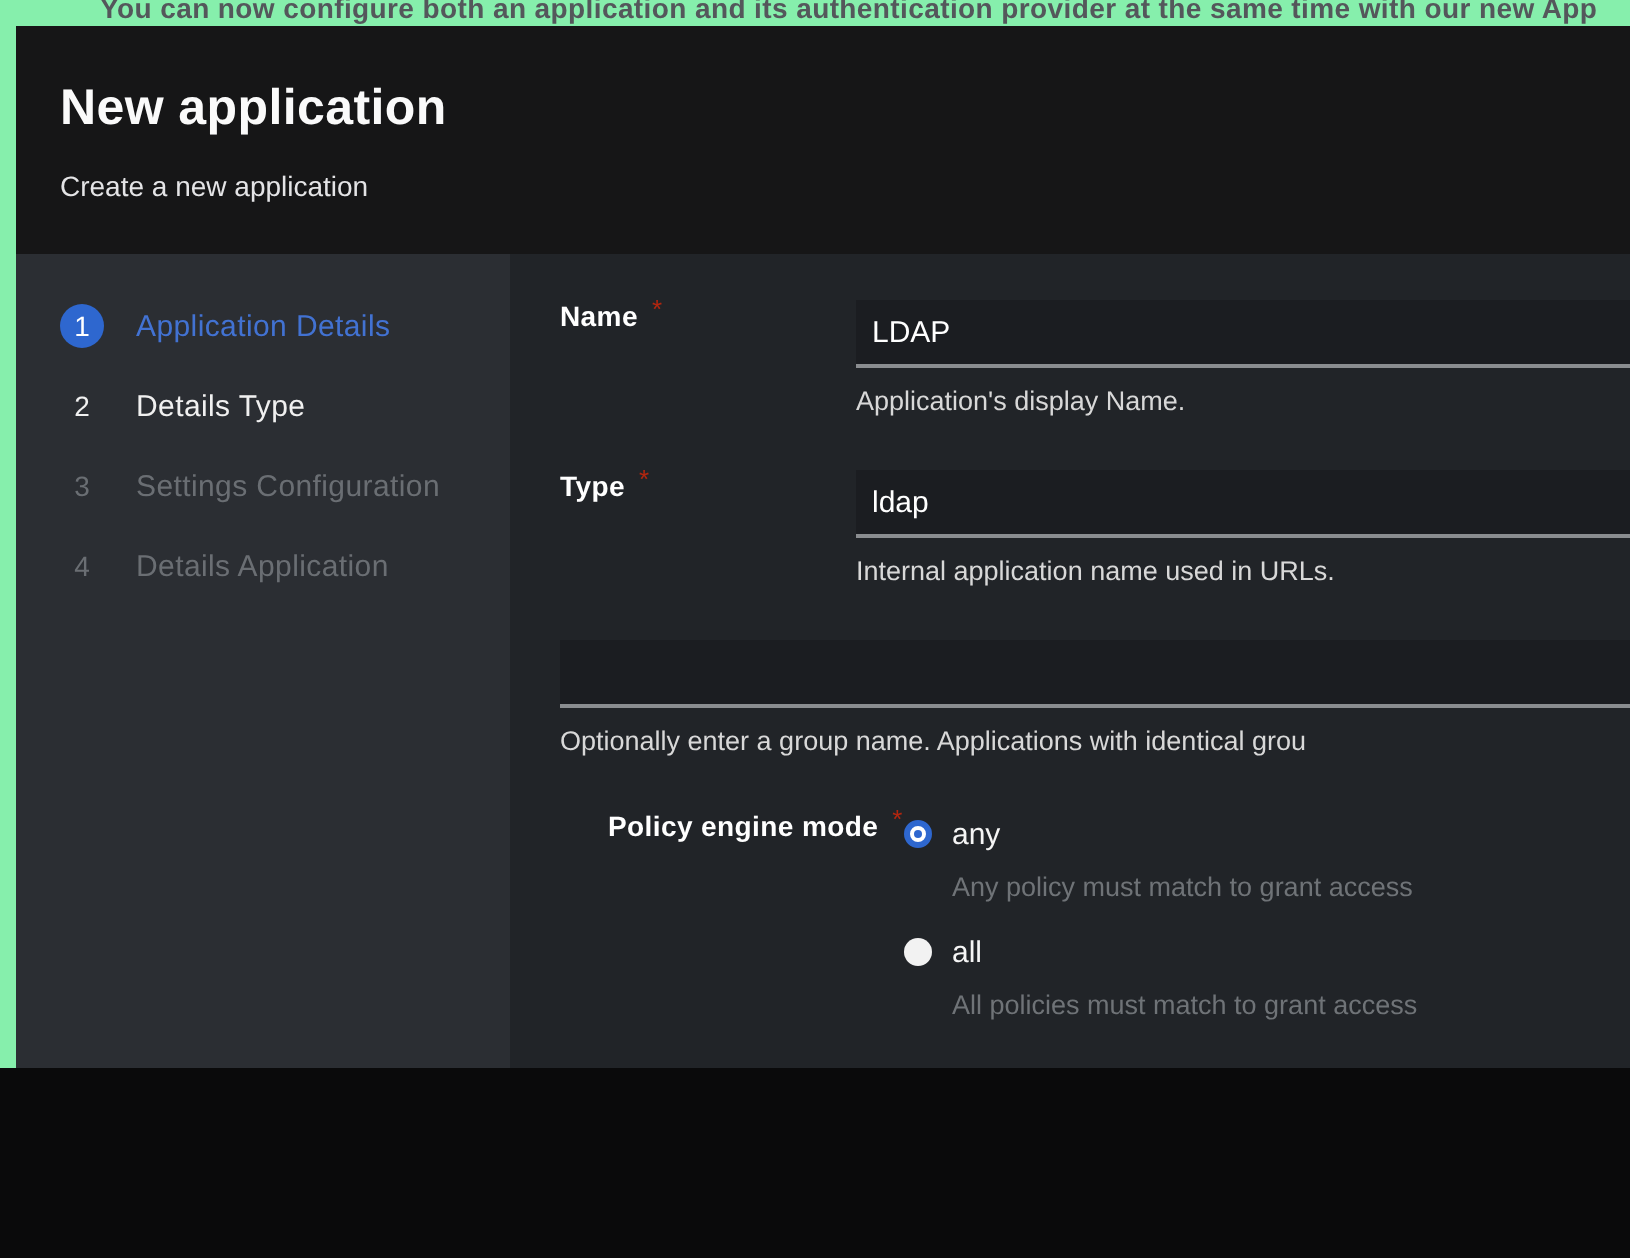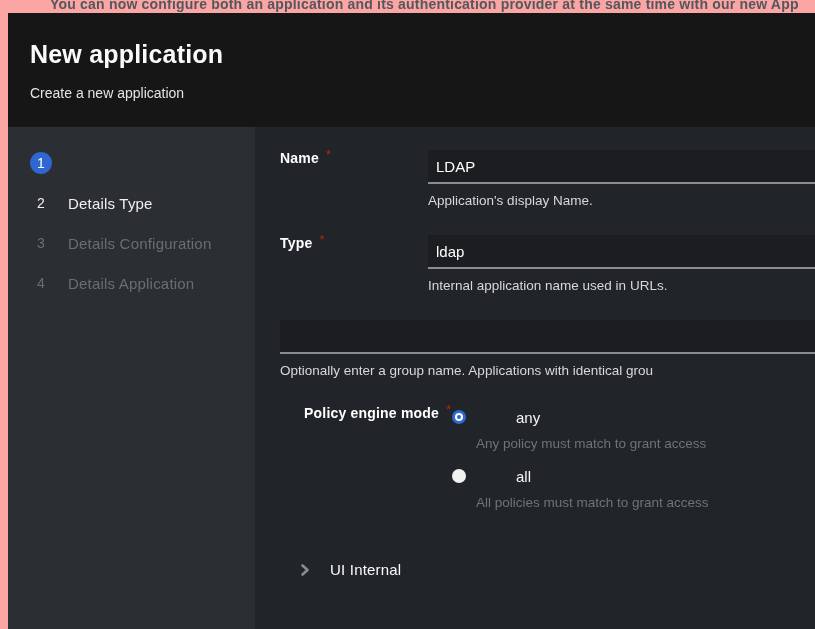--- a/index.html
+++ b/index.html
@@ -5,23 +5,23 @@
   * { margin: 0; padding: 0; box-sizing: border-box; }
   html, body { width: 815px; height: 629px; }
   body {
     font-family: "Liberation Sans", "DejaVu Sans", sans-serif;
     background: #0a0a0b;
     overflow: hidden;
   }
   .page {
     position: relative;
     width: 815px;
-    height: 629px;
+    height: 534px;
     overflow: hidden;
-    background: #fca5a5;
+    background: #86efac;
   }
   
   .banner {
     position: absolute;
     top: -4px;
     left: 50px;
     font-size: 14px;
     font-weight: 700;
     color: #54575b;
     white-space: nowrap;
@@ -170,21 +170,21 @@
   }
   .radio.checked::after {
     content: "";
     position: absolute;
     left: 2px; top: 2px;
     width: 4px; height: 4px;
     border-radius: 50%;
     background: #2e67cf;
   }
   .radio.unchecked { background: #f2f2f2; }
-  .radio-label { font-size: 15px; color: #f5f5f5; margin-left: 40px; }
+  .radio-label { font-size: 15px; color: #f5f5f5; }
   .radio-help {
     margin: 7px 0 13px 24px;
     font-size: 13.5px;
     color: #6f7377;
     white-space: nowrap;
   }
   
   .expander {
     display: flex;
     align-items: center;
@@ -219,28 +219,29 @@
     <div class="modal-header">
       <h1 class="modal-title">New application</h1>
       <div class="modal-subtitle">Create a new application</div>
     </div>
 
     <div class="modal-body">
 
       <nav class="wizard-nav">
         <div class="step active">
           <span class="step-badge">1</span>
+          <span class="step-label">Application Details</span>
         </div>
         <div class="step">
           <span class="step-badge">2</span>
           <span class="step-label">Details Type</span>
         </div>
         <div class="step disabled">
           <span class="step-badge">3</span>
-          <span class="step-label">Details Configuration</span>
+          <span class="step-label">Settings Configuration</span>
         </div>
         <div class="step disabled">
           <span class="step-badge">4</span>
           <span class="step-label">Details Application</span>
         </div>
       </nav>
 
       <div class="form-area">
 
         <div class="form-row">

